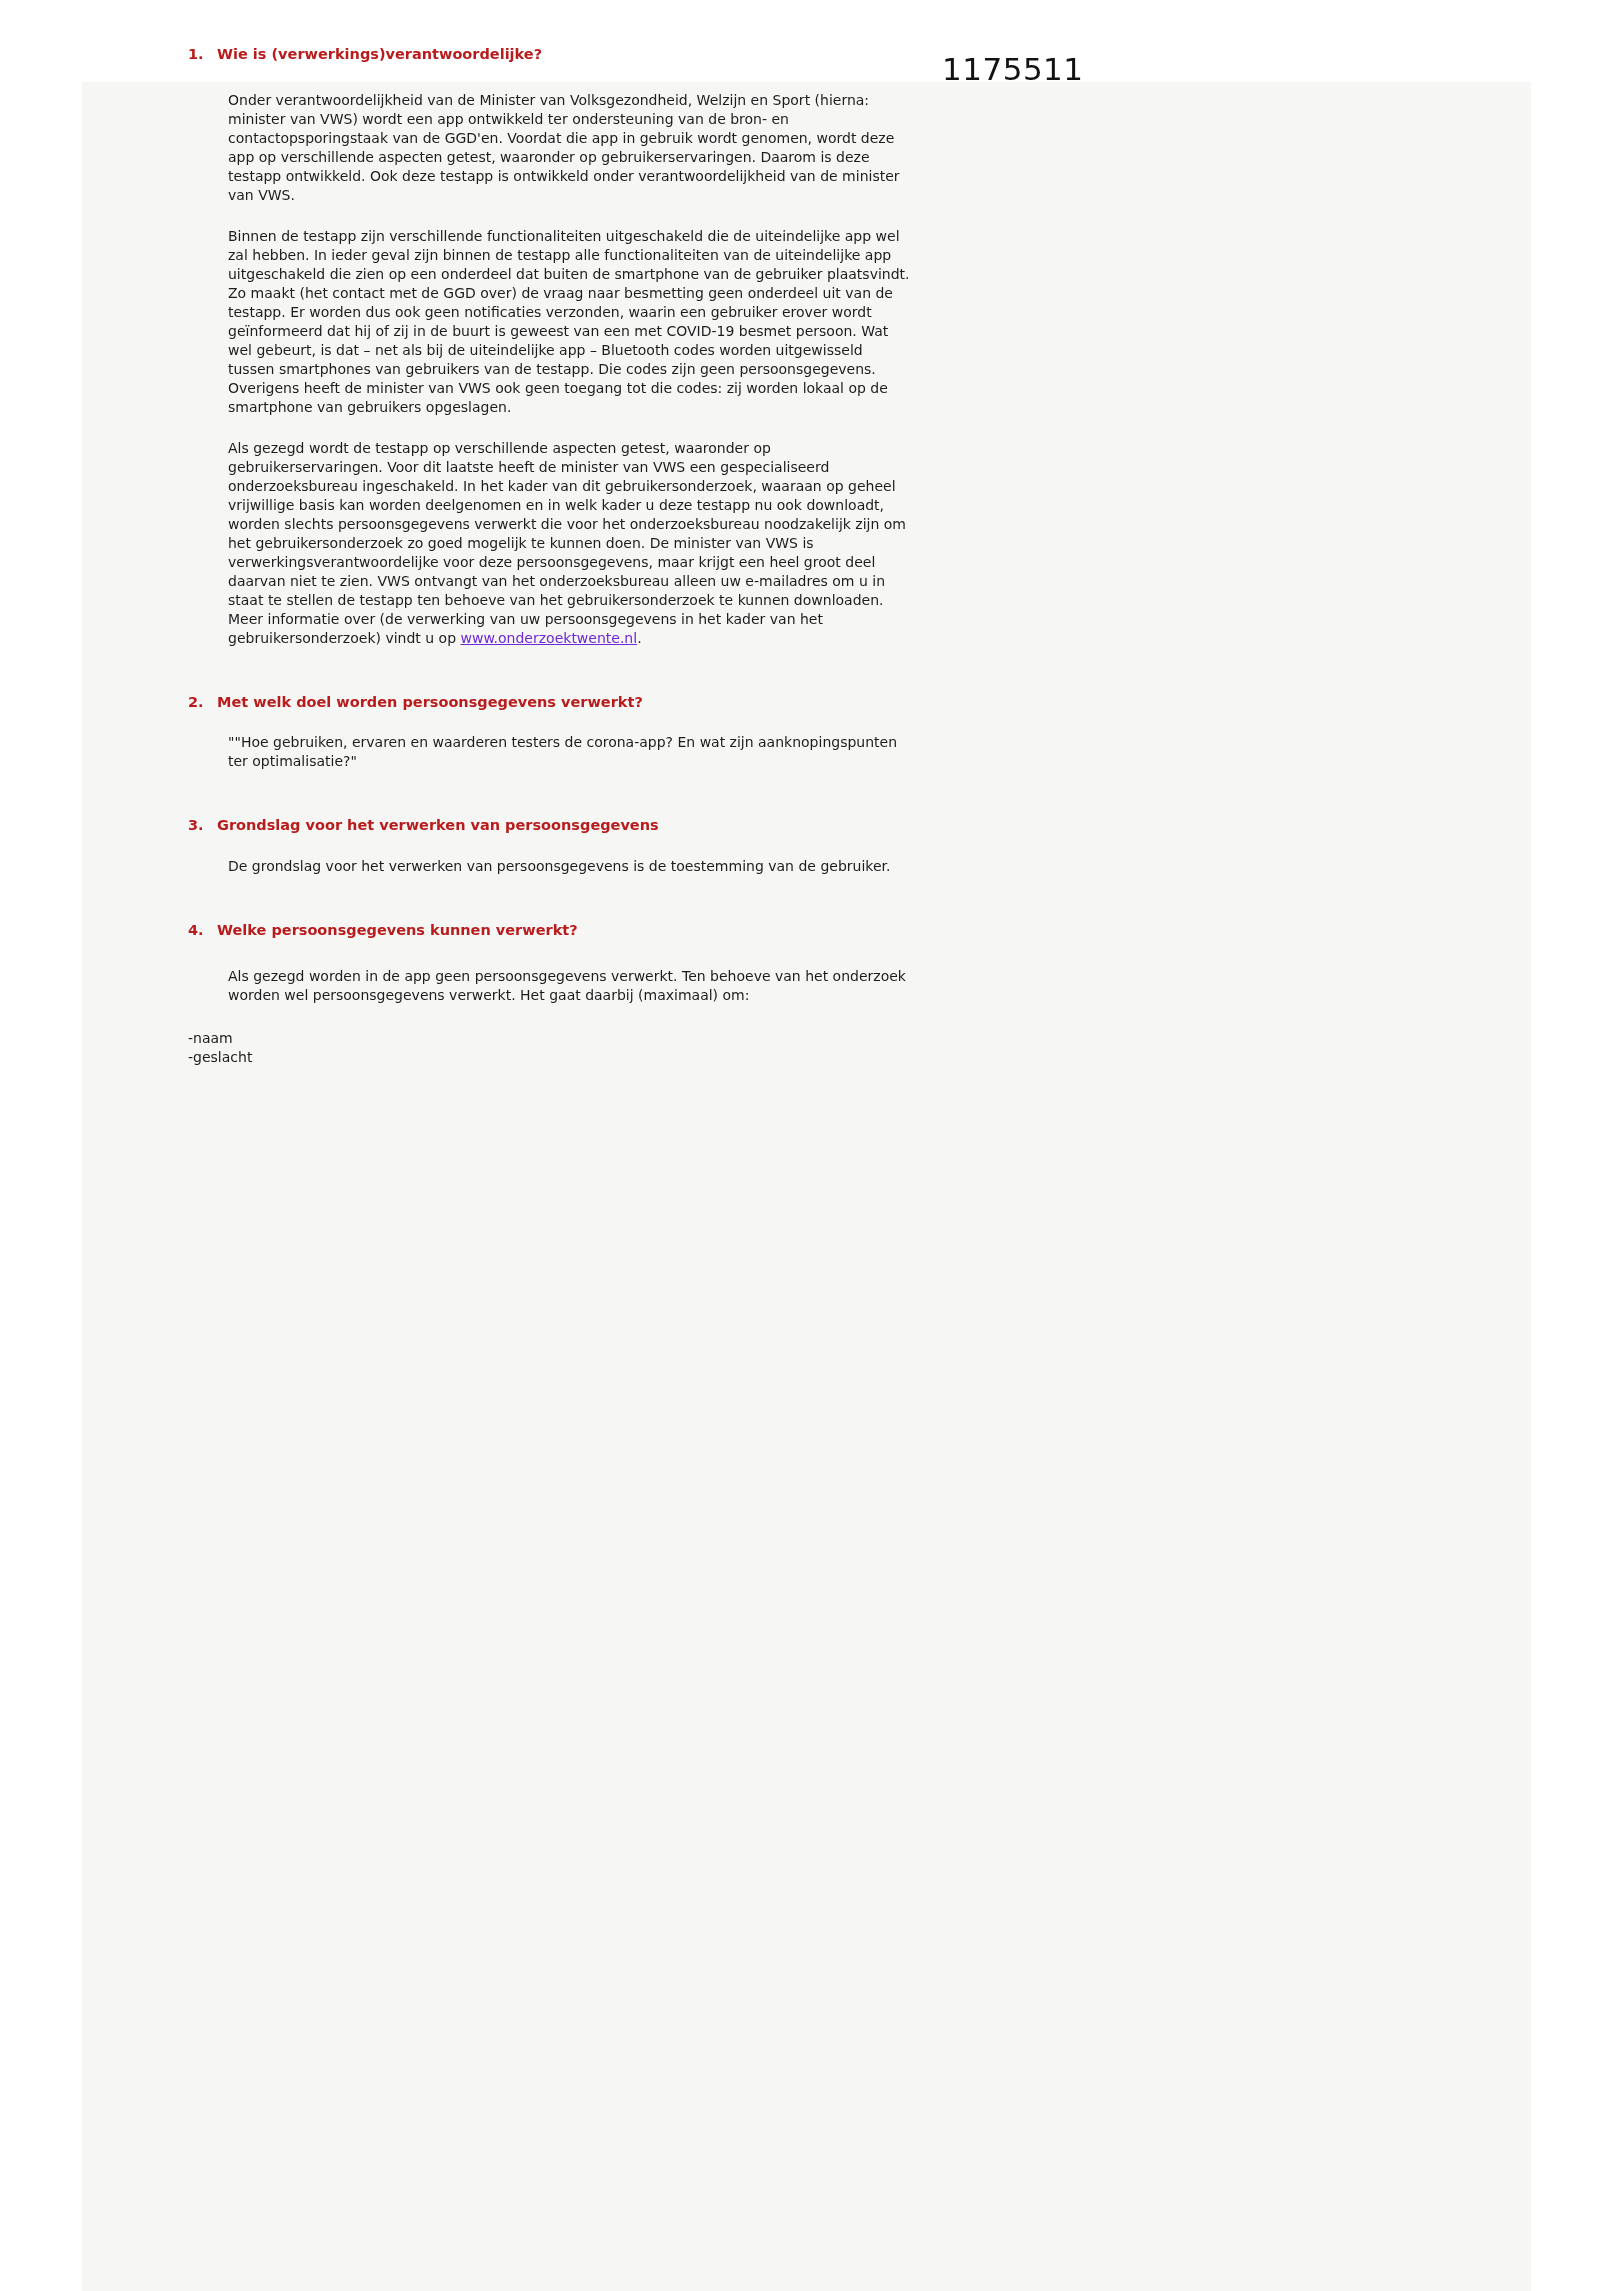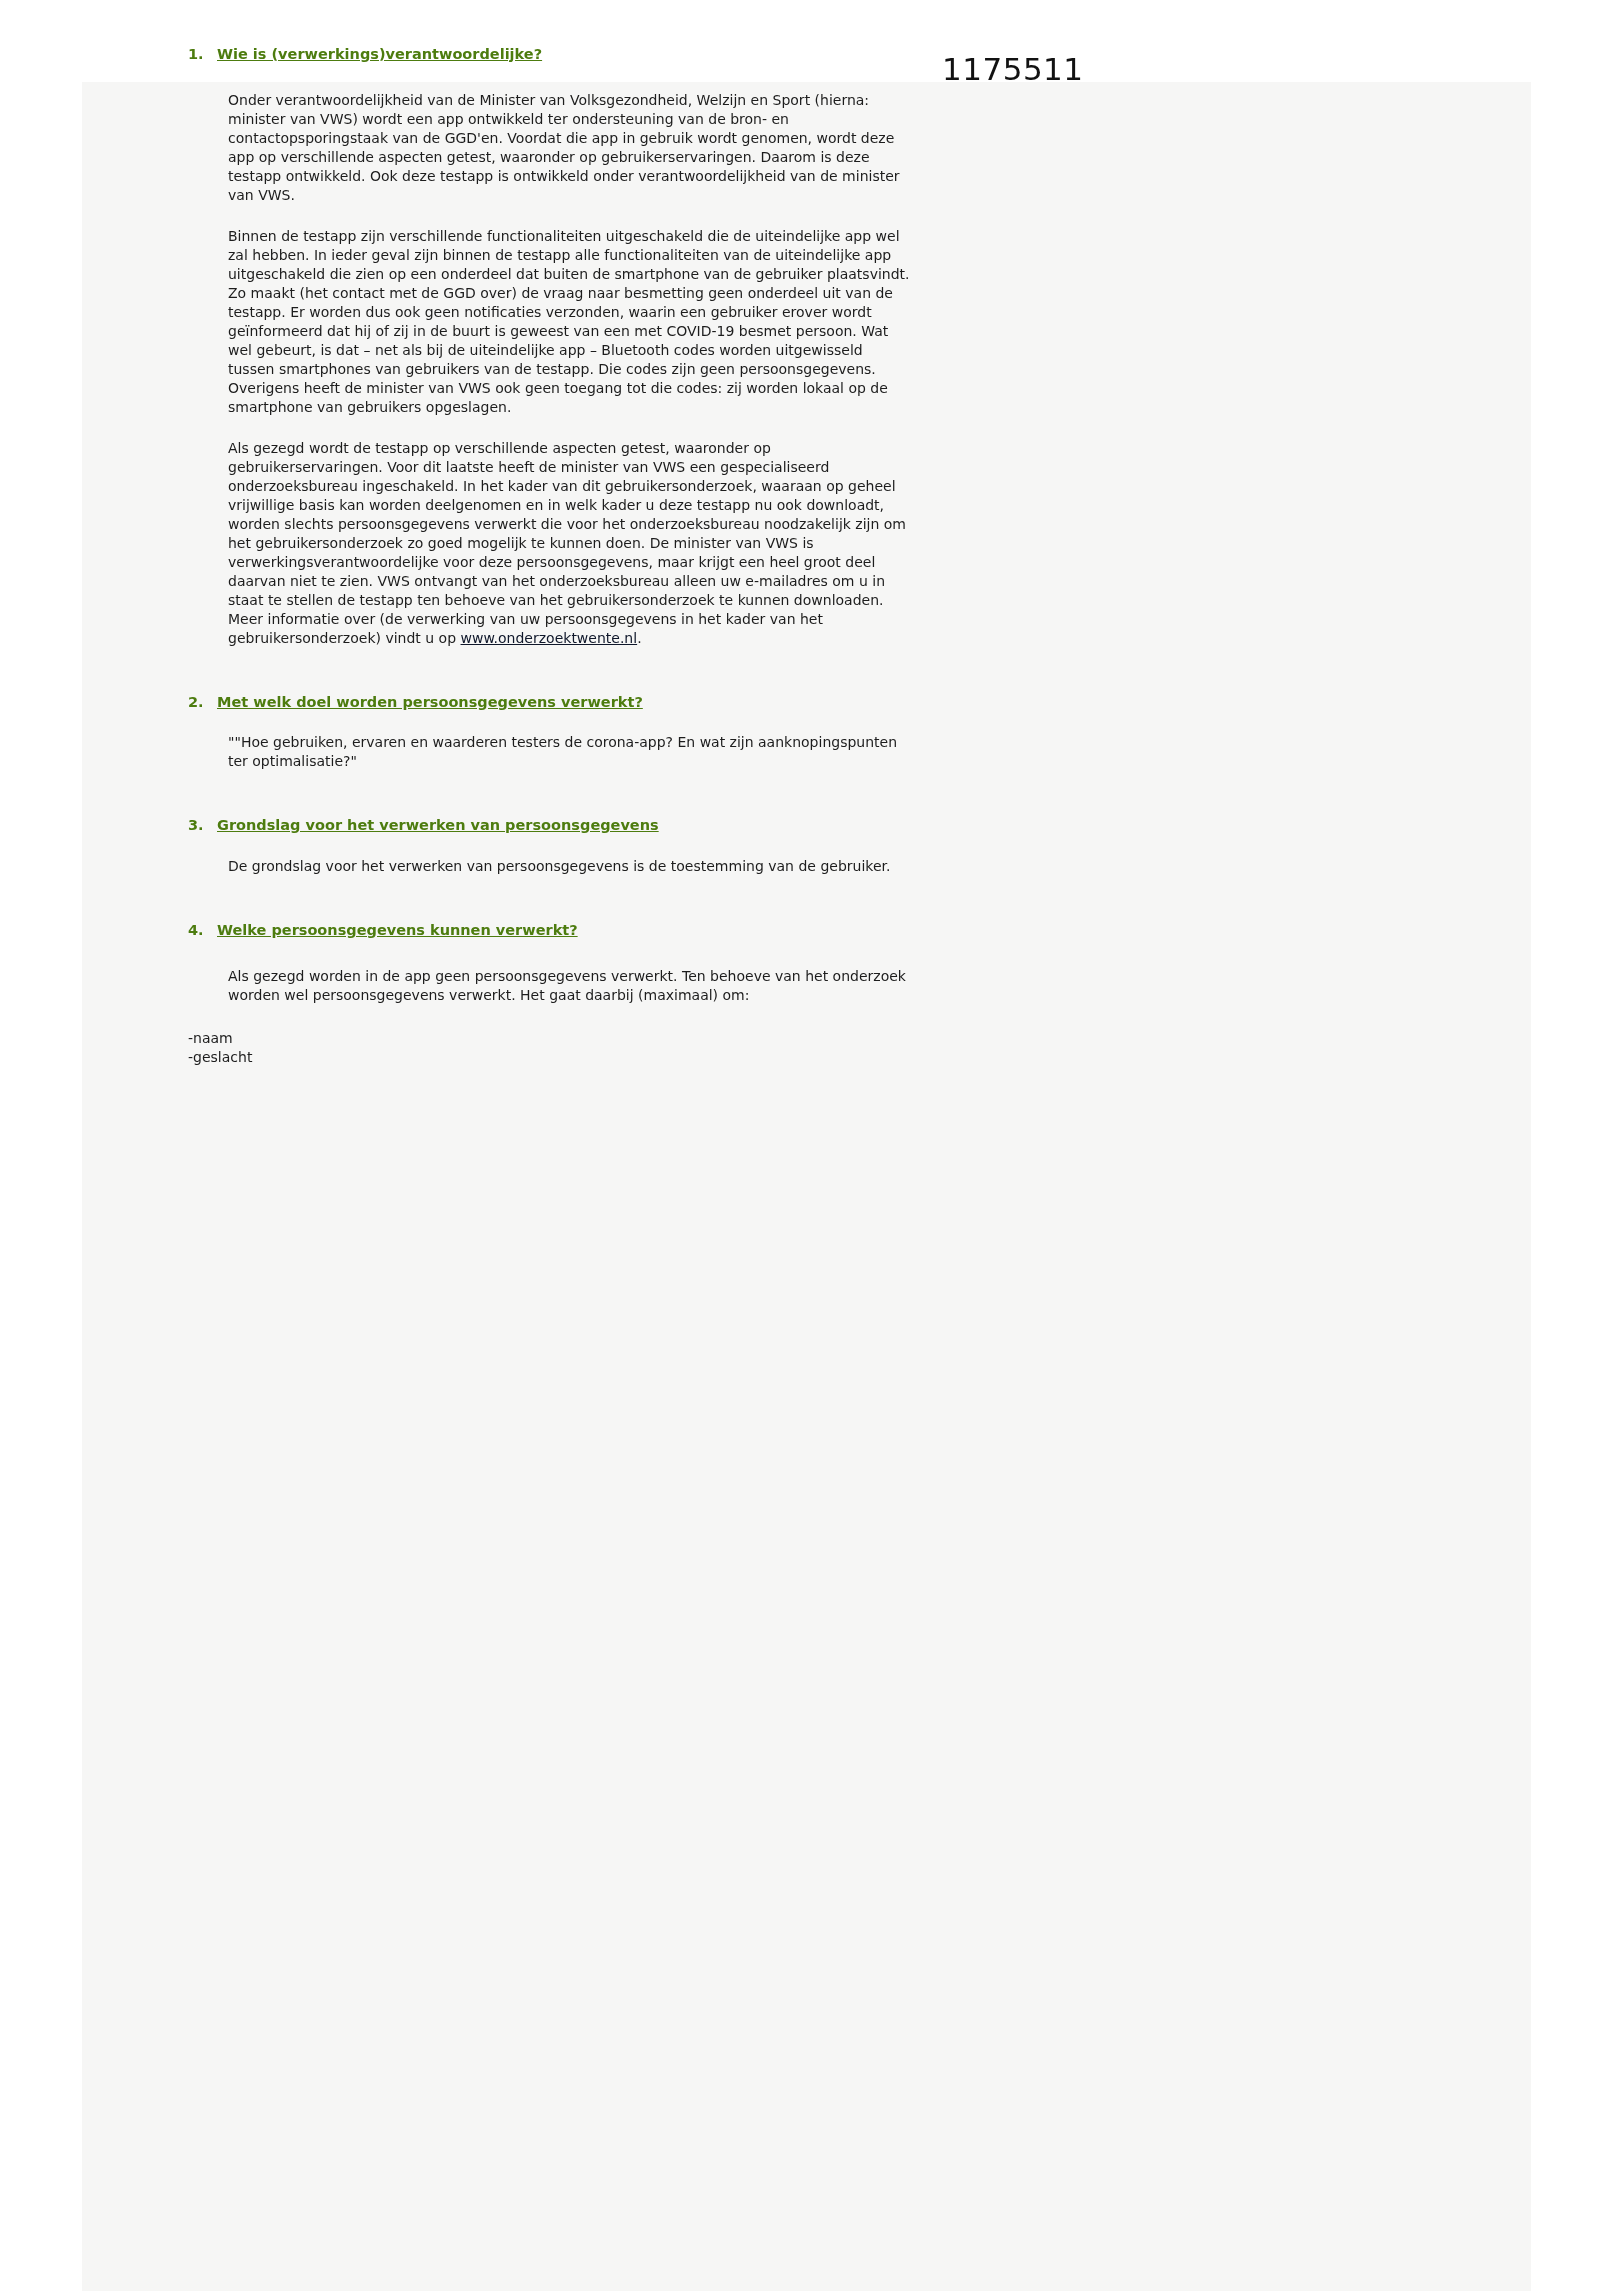--- a/index.html
+++ b/index.html
@@ -44,34 +44,33 @@
     font-size: 24.5px;
     line-height: 29px;
     font-weight: bold;
     color: #161616;
   }
   .heading {
     margin-top: 45px;
     font-size: 14.5px;
     line-height: 19px;
     font-weight: bold;
-    color: #4d7c0f;
-    text-decoration: underline;
+    color: #b91c1c;
   }
   .heading .num {
     display: inline-block;
     width: 29px;
   }
   .para { margin-top: 21.6px; margin-left: 40px; }
   .para.first { margin-top: 27.4px; }
   .quote { margin-top: 21.6px; }
   .list-line { margin-top: 0; }
   .list-line.list-first { margin-top: 23.5px; }
   a.link {
-    color: #0f172a;
+    color: #6d28d9;
     text-decoration: underline;
     cursor: pointer;
   }
 </style>
 </head>
 <body>
 
 <div class="scan-bg"></div>
 
 <div class="doc-number">1175511</div>

